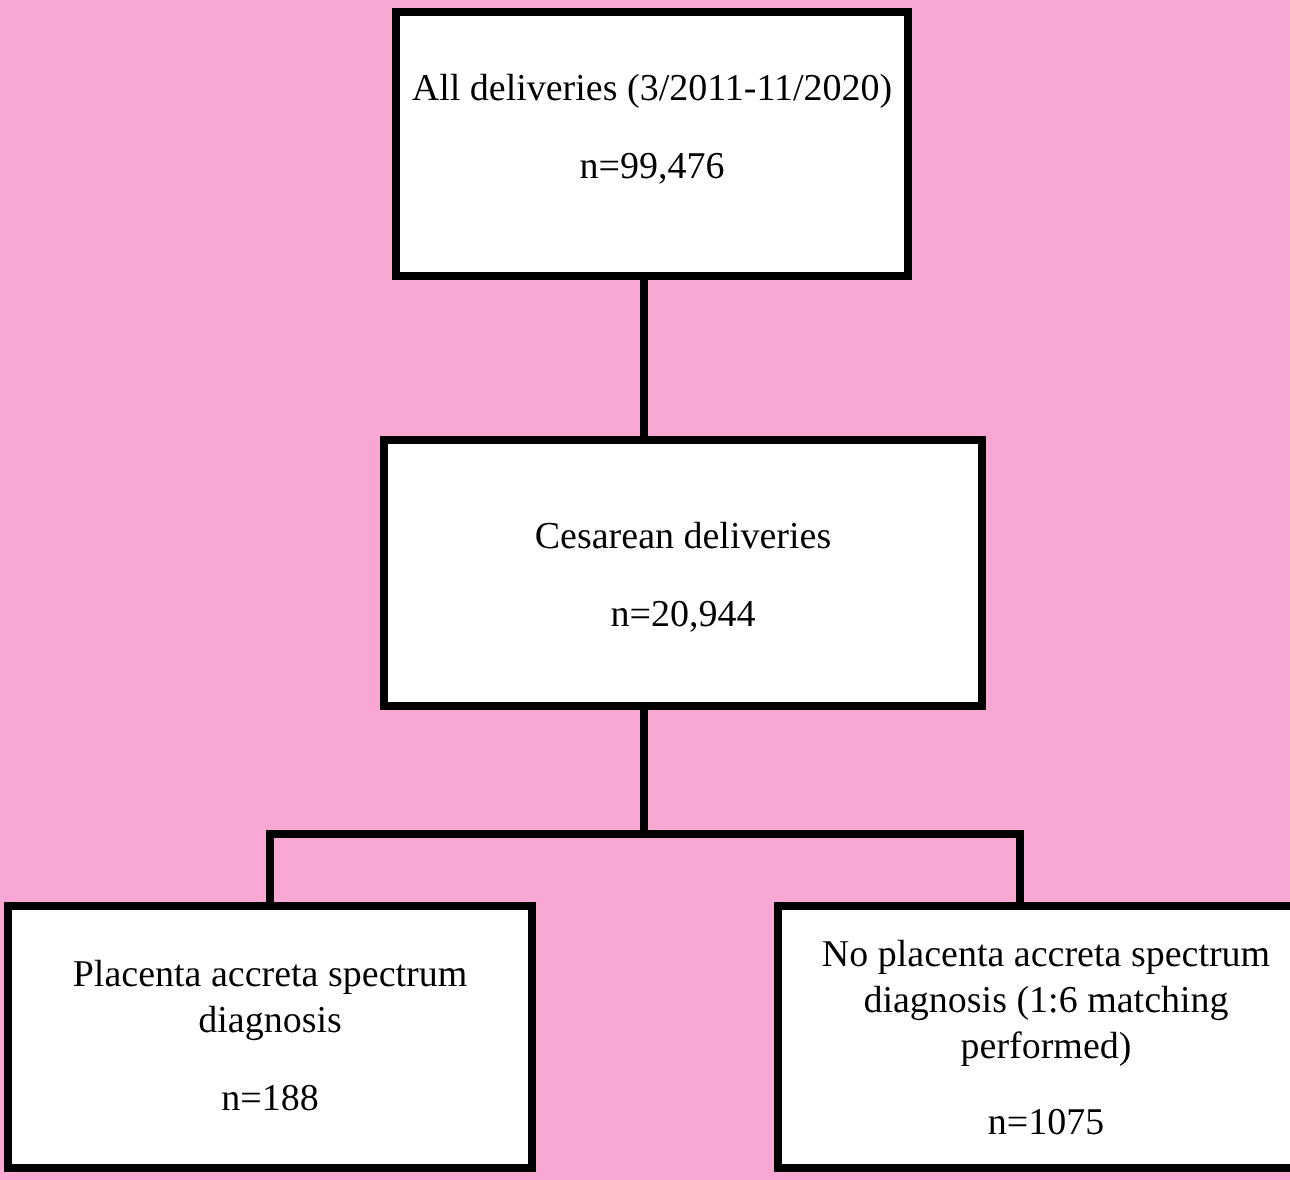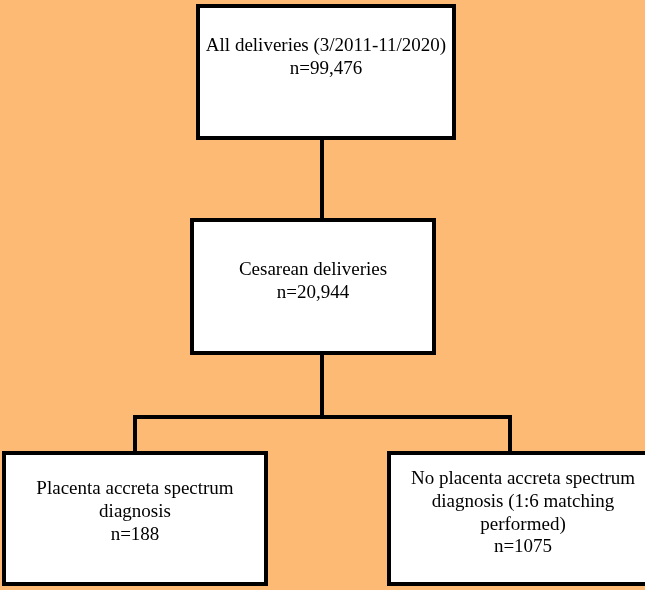--- a/index.html
+++ b/index.html
@@ -4,44 +4,44 @@
 <style>
   html, body {
     margin: 0;
     padding: 0;
     background: #ffffff;
   }
   .canvas {
     position: relative;
     width: 645px;
     height: 590px;
-    background: #fdba74;
+    background: #f9a8d4;
     font-family: "Liberation Serif", "DejaVu Serif", serif;
     color: #000000;
     overflow: hidden;
   }
   .box {
     position: absolute;
     box-sizing: border-box;
     border: 4px solid #000000;
     background: #ffffff;
     text-align: center;
     font-size: 19px;
     line-height: 1.2;
   }
   .box-label {
     white-space: pre-line;
     padding: 0 4px;
   }
   .box-count {
-    margin-top: 0;
+    margin-top: 16px;
   }
   
   .box-1 { left: 196px; top: 4px;   width: 260px; height: 136px; padding-top: 26px; }
-  .box-2 { left: 190px; top: 218px; width: 246px; height: 137px; padding-top: 36px; }
+  .box-2 { left: 190px; top: 218px; width: 303px; height: 137px; padding-top: 36px; }
   .box-3 { left: 2px;   top: 451px; width: 266px; height: 135px; padding-top: 22px; }
   .box-4 { left: 387px; top: 451px; width: 272px; height: 135px; padding-top: 12px; }
   
   .line {
     position: absolute;
     background: #000000;
   }
   .line-v1 { left: 320px; top: 140px; width: 4px;   height: 78px; }
   .line-v2 { left: 320px; top: 355px; width: 4px;   height: 64px; }
   .line-h1 { left: 133px; top: 415px; width: 379px; height: 4px;  }

